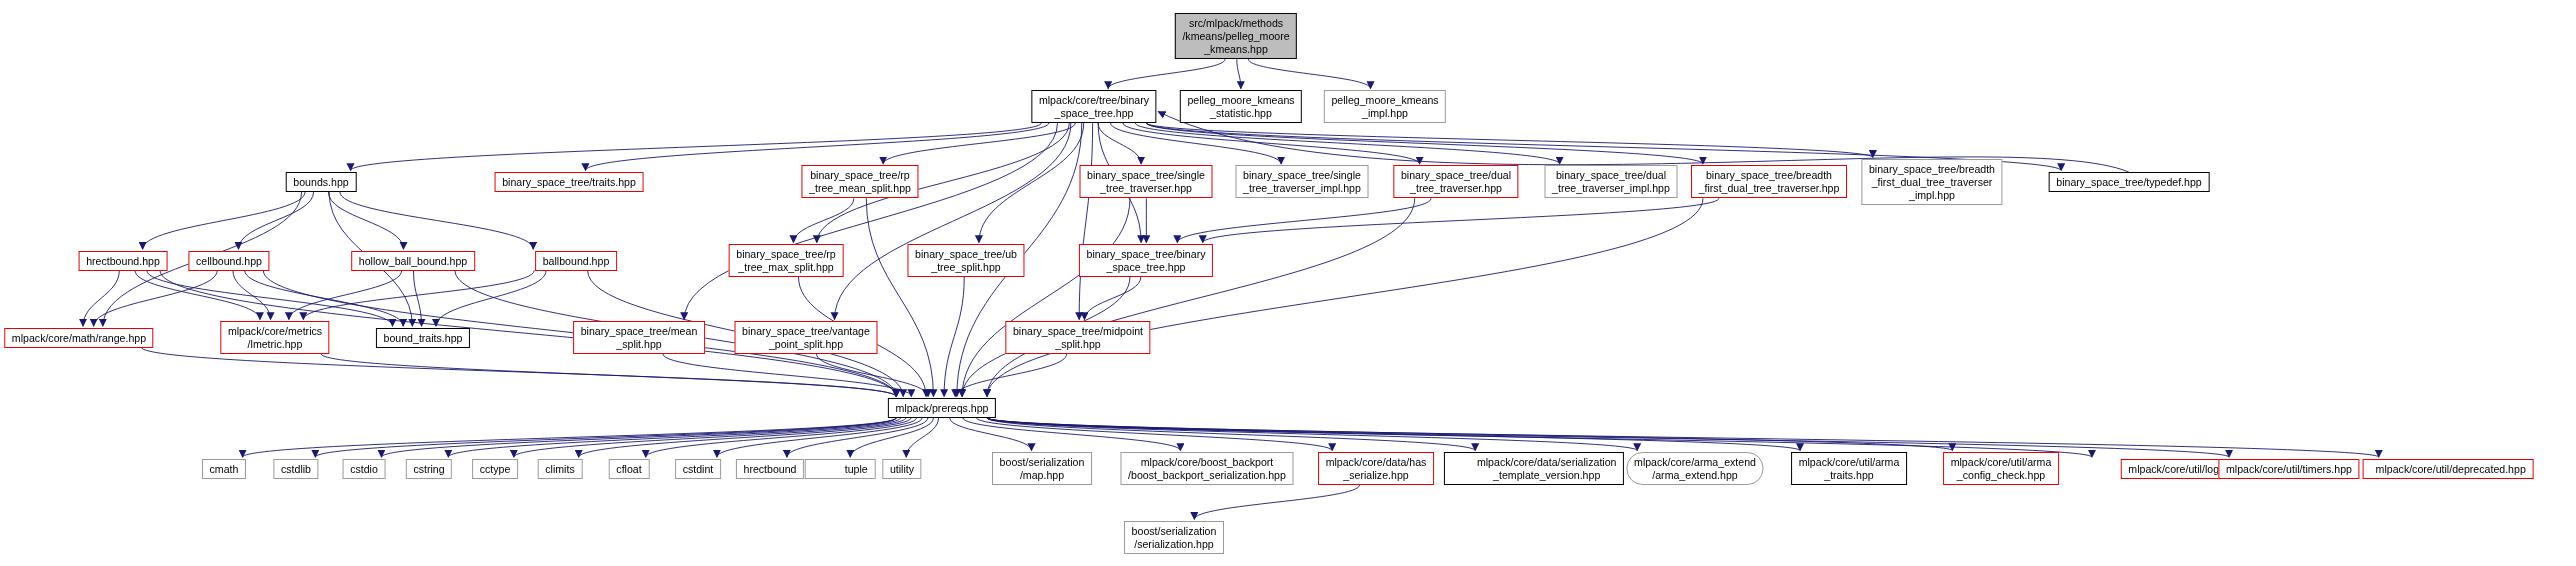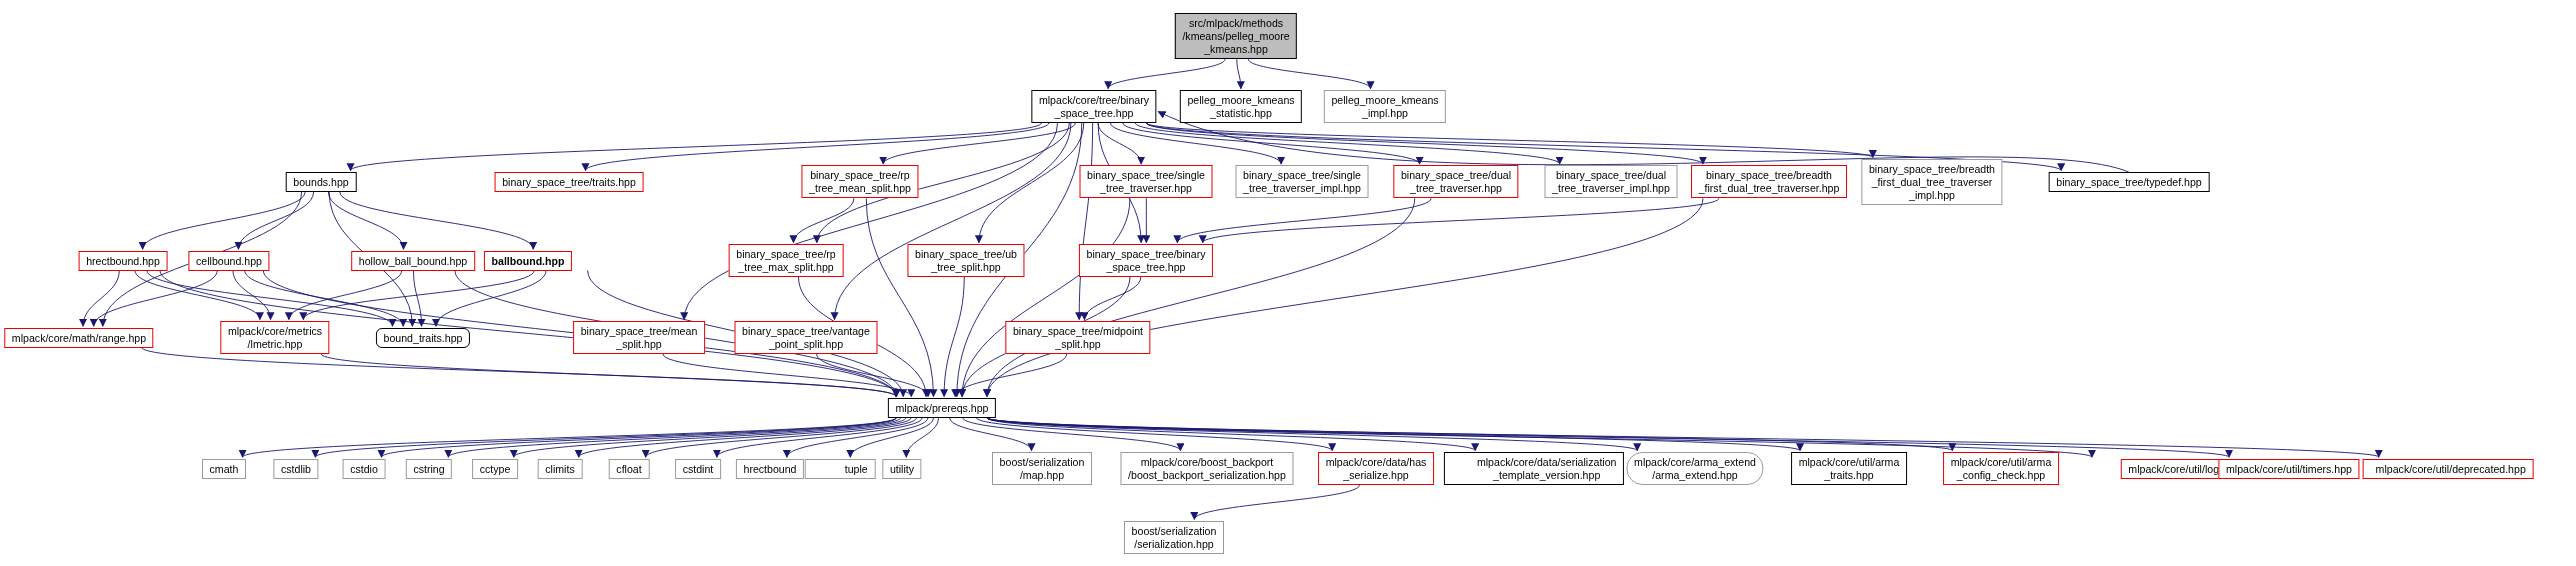--- a/index.html
+++ b/index.html
@@ -141,31 +141,31 @@
 _tree_traverser_impl.hpp</div>
     <div class="node truncated" style="left: 1769px; top: 165px;">binary_space_tree/breadth
 _first_dual_tree_traverser.hpp</div>
     <div class="node external" style="left: 1932px; top: 159px;">binary_space_tree/breadth
 _first_dual_tree_traverser
 _impl.hpp</div>
     <div class="node linked" style="left: 2129px; top: 172px;">binary_space_tree/typedef.hpp</div>
     <div class="node truncated" style="left: 123px; top: 251px;">hrectbound.hpp</div>
     <div class="node truncated" style="left: 229px; top: 251px;">cellbound.hpp</div>
     <div class="node truncated" style="left: 413px; top: 251px;">hollow_ball_bound.hpp</div>
-    <div class="node truncated" style="left: 528px; top: 251px; font-weight: bold;">ballbound.hpp</div>
+    <div class="node truncated" style="left: 576px; top: 251px;">ballbound.hpp</div>
     <div class="node truncated" style="left: 786px; top: 244px;">binary_space_tree/rp
 _tree_max_split.hpp</div>
     <div class="node truncated" style="left: 966px; top: 244px;">binary_space_tree/ub
 _tree_split.hpp</div>
     <div class="node truncated" style="left: 1146px; top: 244px;">binary_space_tree/binary
 _space_tree.hpp</div>
     <div class="node truncated" style="left: 79px; top: 328px;">mlpack/core/math/range.hpp</div>
     <div class="node truncated" style="left: 275px; top: 321px;">mlpack/core/metrics
 /lmetric.hpp</div>
-    <div class="node linked" style="left: 423px; top: 328px; border-radius: 6px;">bound_traits.hpp</div>
+    <div class="node linked" style="left: 423px; top: 328px;">bound_traits.hpp</div>
     <div class="node truncated" style="left: 639px; top: 321px;">binary_space_tree/mean
 _split.hpp</div>
     <div class="node truncated" style="left: 806px; top: 321px;">binary_space_tree/vantage
 _point_split.hpp</div>
     <div class="node truncated" style="left: 1078px; top: 321px;">binary_space_tree/midpoint
 _split.hpp</div>
     <div class="node linked" style="left: 942px; top: 398px;">mlpack/prereqs.hpp</div>
     <div class="node external" style="left: 224px; top: 459px;">cmath</div>
     <div class="node external" style="left: 296px; top: 459px;">cstdlib</div>
     <div class="node external" style="left: 364px; top: 459px;">cstdio</div>

